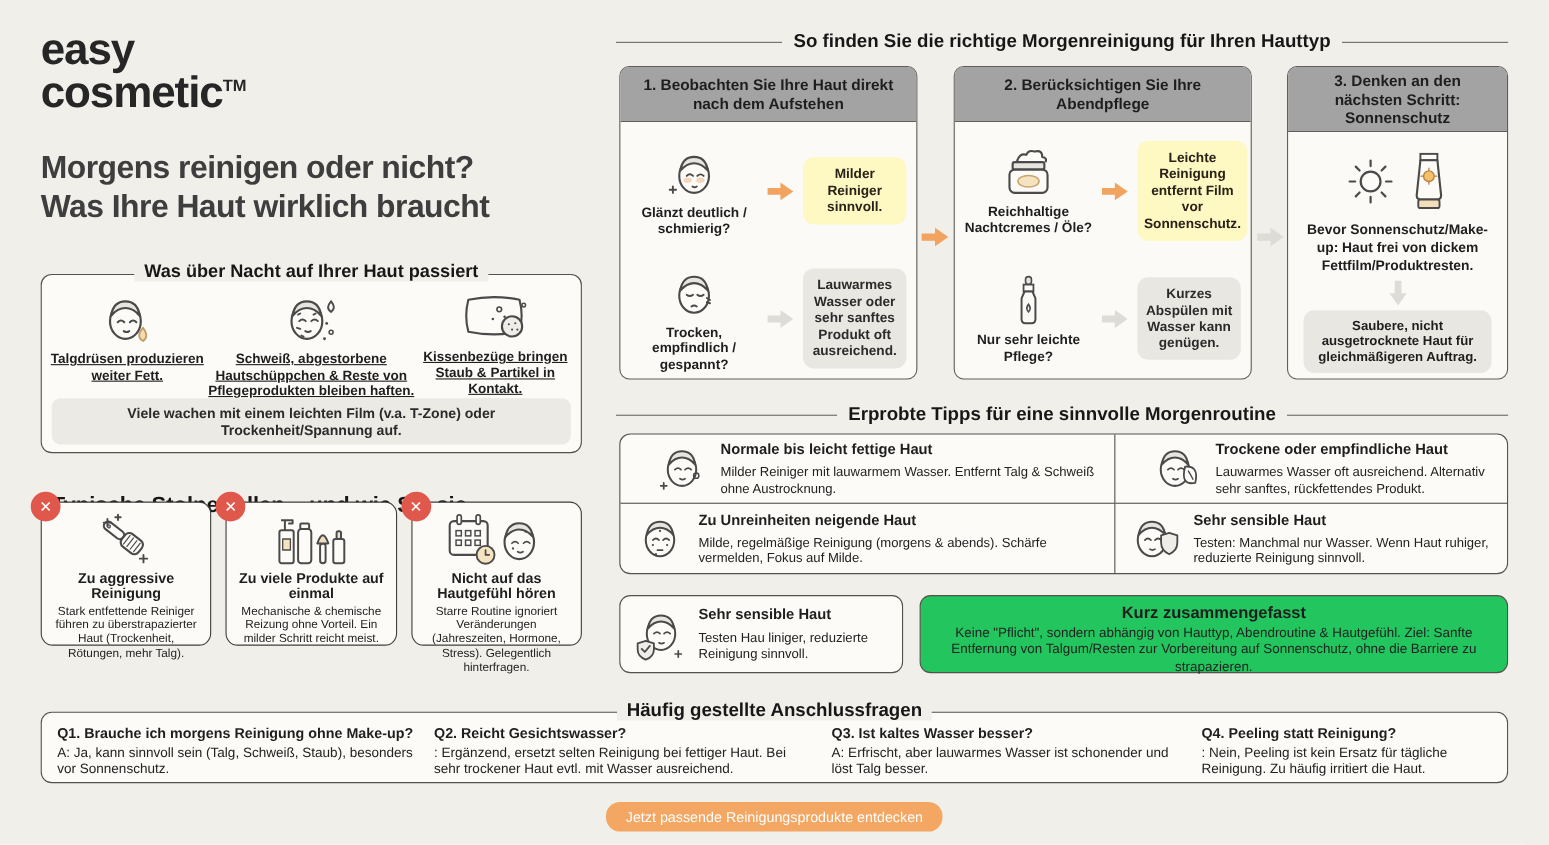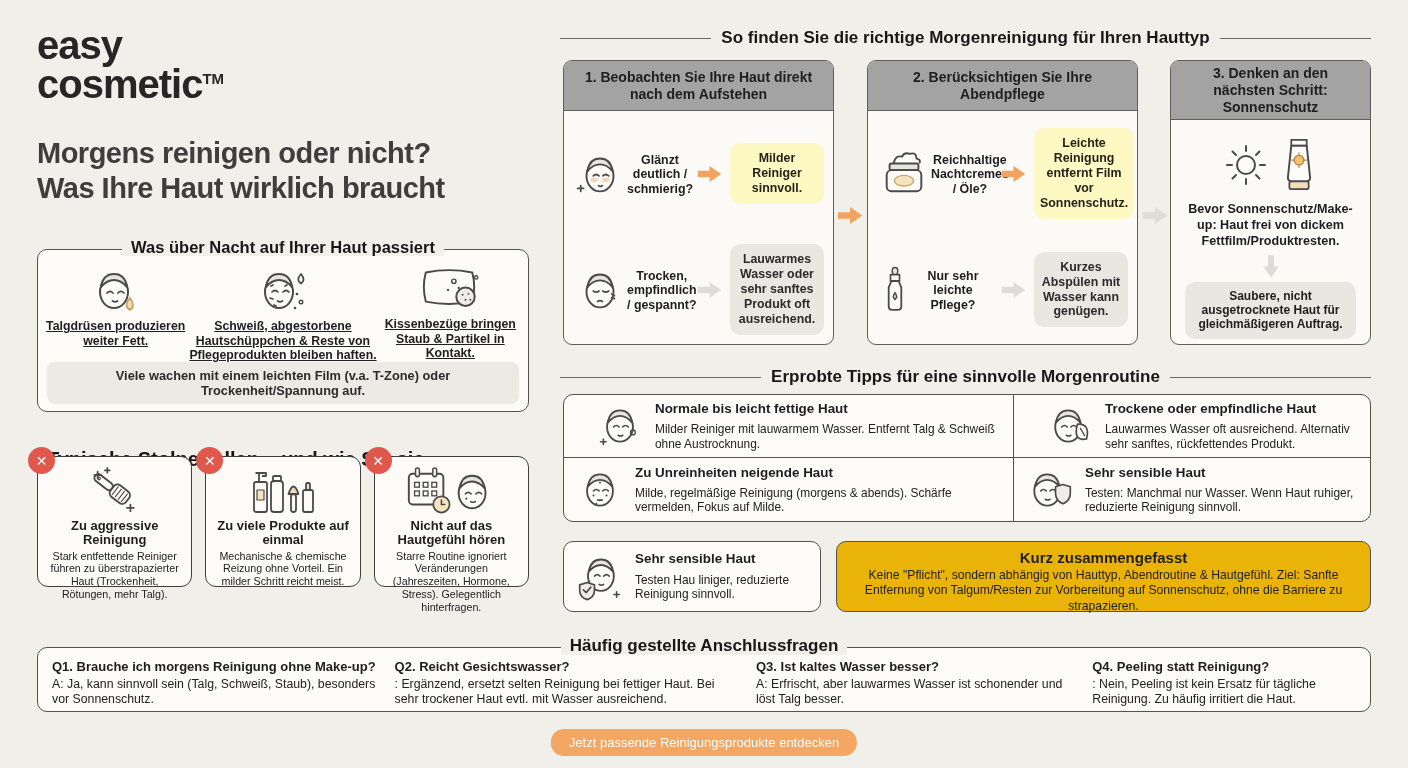--- a/index.html
+++ b/index.html
@@ -38,21 +38,21 @@
   .pf-body{font-size:10.7px;line-height:1.2;margin-top:2px;color:#222;}
 
   
   .steps-title{left:560px;top:28px;width:811px;font-size:17px;}
   .step-panel{position:absolute;top:60px;background:#FBFAF7;border:1.6px solid #615e5a;border-radius:9px;box-sizing:border-box;height:285px;}
   .sp1{left:563px;width:271px;}
   .sp2{left:867px;width:271px;}
   .sp3{left:1170px;width:201px;}
   .step-header{background:#a3a3a3;border-bottom:1.6px solid #615e5a;border-radius:7.5px 7.5px 0 0;min-height:50px;display:flex;align-items:center;justify-content:center;text-align:center;font-weight:bold;font-size:14px;line-height:1.2;padding:4px 10px;box-sizing:border-box;}
   .step-row{display:flex;align-items:center;gap:7px;padding:9px 9px 0 9px;height:107px;box-sizing:content-box;}
-  .sr-left{width:116px;display:flex;flex-direction:row;align-items:center;text-align:center;flex-shrink:0;}
+  .sr-left{width:116px;display:flex;flex-direction:column;align-items:center;text-align:center;flex-shrink:0;}
   .sr-label{font-size:12.4px;font-weight:bold;line-height:1.15;margin-top:2px;}
   .sr-arrow{flex-shrink:0;display:flex;}
   .result-box{flex:1;border-radius:10px;padding:8px 6px;text-align:center;font-weight:bold;font-size:12.4px;line-height:1.2;}
   .result-orange{background:#fef9c3;color:#2a2118;}
   .result-gray{background:#E9E7E2;color:#2b2b2b;}
   .flow-arrow{position:absolute;top:205px;}
   .sp3-body{padding:12px 12px 0;text-align:center;}
   .sp3-icons{display:flex;justify-content:center;align-items:center;gap:10px;height:66px;}
   .sp3-text{font-size:12.6px;font-weight:bold;line-height:1.25;margin-top:4px;}
   .sp3-down{margin:7px auto 0;width:26px;display:flex;justify-content:center;}
@@ -61,21 +61,21 @@
   
   .tips-title{left:560px;top:367px;width:811px;font-size:17px;}
   .tips-grid{position:absolute;left:563px;top:394px;width:808px;height:128px;background:#FCFBF8;border:1.6px solid #55524e;border-radius:10px;box-sizing:border-box;display:grid;grid-template-columns:450px 1fr;grid-template-rows:1fr 1fr;}
   .tip-cell{display:flex;align-items:center;gap:11px;padding:6px 12px;box-sizing:border-box;min-width:0;}
   .tip-cell.bdr{border-right:1.5px solid #55524e;}
   .tip-cell.bdb{border-bottom:1.5px solid #55524e;padding-left:32px;}
   .tip-icon{flex-shrink:0;display:flex;}
   .tip-title{font-size:13.4px;font-weight:bold;line-height:1.15;}
   .tip-body{font-size:11.9px;line-height:1.22;color:#222;margin-top:6px;}
   .tip-card-small{position:absolute;left:563px;top:541px;width:258px;height:71px;background:#FCFBF8;border:1.6px solid #55524e;border-radius:10px;box-sizing:border-box;display:flex;align-items:center;gap:11px;padding:6px 12px;}
-  .summary-card{position:absolute;left:836px;top:541px;width:535px;height:71px;background:#eab308;border:1.6px solid #55524e;border-radius:10px;box-sizing:border-box;text-align:center;padding:7px 14px;}
+  .summary-card{position:absolute;left:836px;top:541px;width:535px;height:71px;background:#22c55e;border:1.6px solid #55524e;border-radius:10px;box-sizing:border-box;text-align:center;padding:7px 14px;}
   .summary-title{font-size:15px;font-weight:bold;}
   .summary-body{font-size:12.2px;line-height:1.25;margin-top:2px;color:#222;}
 
   
   .faq{left:37px;top:647px;width:1334px;height:65px;}
   .faq .overlay-title span{font-size:17px;}
   .faq-cols{display:flex;padding:11px 14px 0;gap:16px;}
   .faq-col{min-width:0;}
   .fc1{flex-basis:26%;}.fc2{flex-basis:27.5%;}.fc3{flex-basis:25.5%;}.fc4{flex-basis:21%;}
   .faq-q{font-size:13px;font-weight:bold;line-height:1.2;}

